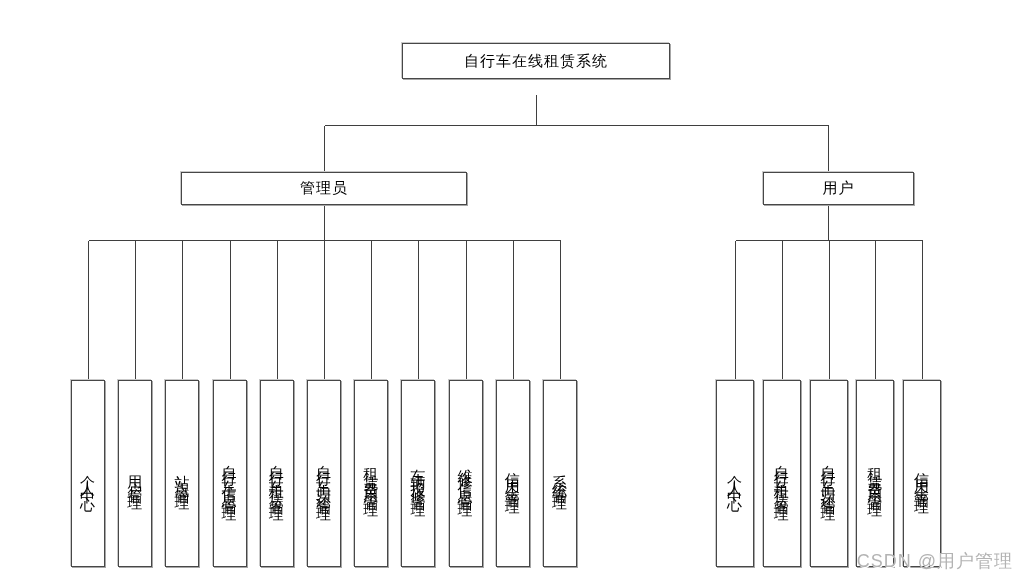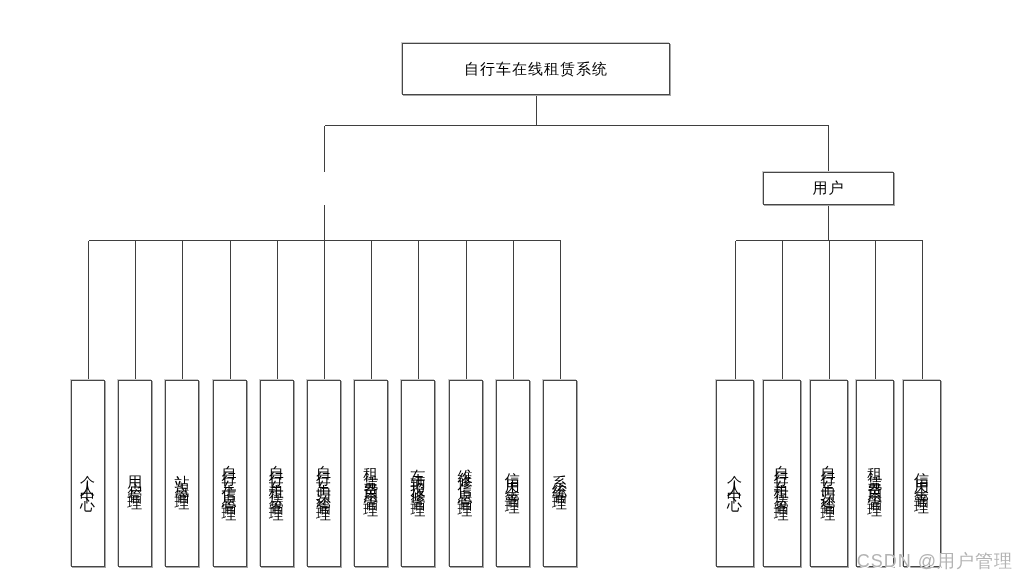--- a/index.html
+++ b/index.html
@@ -28,31 +28,31 @@
     border: 1px solid #474747;
     box-shadow: 1px 1px 0 #a6a6a6, -1px -1px 0 #c9c9c9;
     display: flex;
     align-items: center;
     justify-content: center;
     color: #000000;
     box-sizing: border-box;
   }
   .box.root {
     left: 402px; top: 43px;
-    width: 268px; height: 52px;
+    width: 268px; height: 36px;
     font-size: 15px;
     letter-spacing: 1px;
   }
   .box.branch {
     top: 172px; height: 33px;
     font-size: 15px;
     letter-spacing: 1px;
   }
   #branch-0 { left: 181px; width: 286px; }
-  #branch-1 { left: 763px; width: 131px; }
+  #branch-1 { left: 763px; width: 151px; }
   .box.leaf {
     top: 380px;
     height: 187px;
     font-size: 15px;
   }
   .box.leaf span {
     writing-mode: vertical-lr;
     text-orientation: upright;
     letter-spacing: 7px;
     line-height: 1;
@@ -74,20 +74,23 @@
 
 <div class="canvas">
   <svg id="connectors" viewBox="0 0 1018 576" shape-rendering="crispEdges">
       <path d="M536.5 95 V125.5 M324.5 125.5 H828.5 M324.5 125.5 V172 M828.5 125.5 V172 M324.5 205 V240.5 M88.5 240.5 H560.5 M88.5 240.5 V380 M135.5 240.5 V380 M182.5 240.5 V380 M230.5 240.5 V380 M277.5 240.5 V380 M324.5 240.5 V380 M371.5 240.5 V380 M418.5 240.5 V380 M466.5 240.5 V380 M513.5 240.5 V380 M560.5 240.5 V380 M828.5 205 V240.5 M735.5 240.5 H922.5 M735.5 240.5 V380 M782.5 240.5 V380 M829.5 240.5 V380 M875.5 240.5 V380 M922.5 240.5 V380" fill="none" stroke="#3f3f3f" stroke-width="1"></path>
     </svg>
 
   <div class="box root">
     <span>自行车在线租赁系统</span>
   </div>
 
+  <div class="box branch" id="branch-0">
+    <span>管理员</span>
+  </div>
 
   <div class="box branch" id="branch-1">
     <span>用户</span>
   </div>
 
   <div id="leaves">
       <div class="box leaf" style="left: 71px; width: 34px;">
         <span>个人中心</span>
       </div>
       <div class="box leaf" style="left: 118.2px; width: 34px;">

